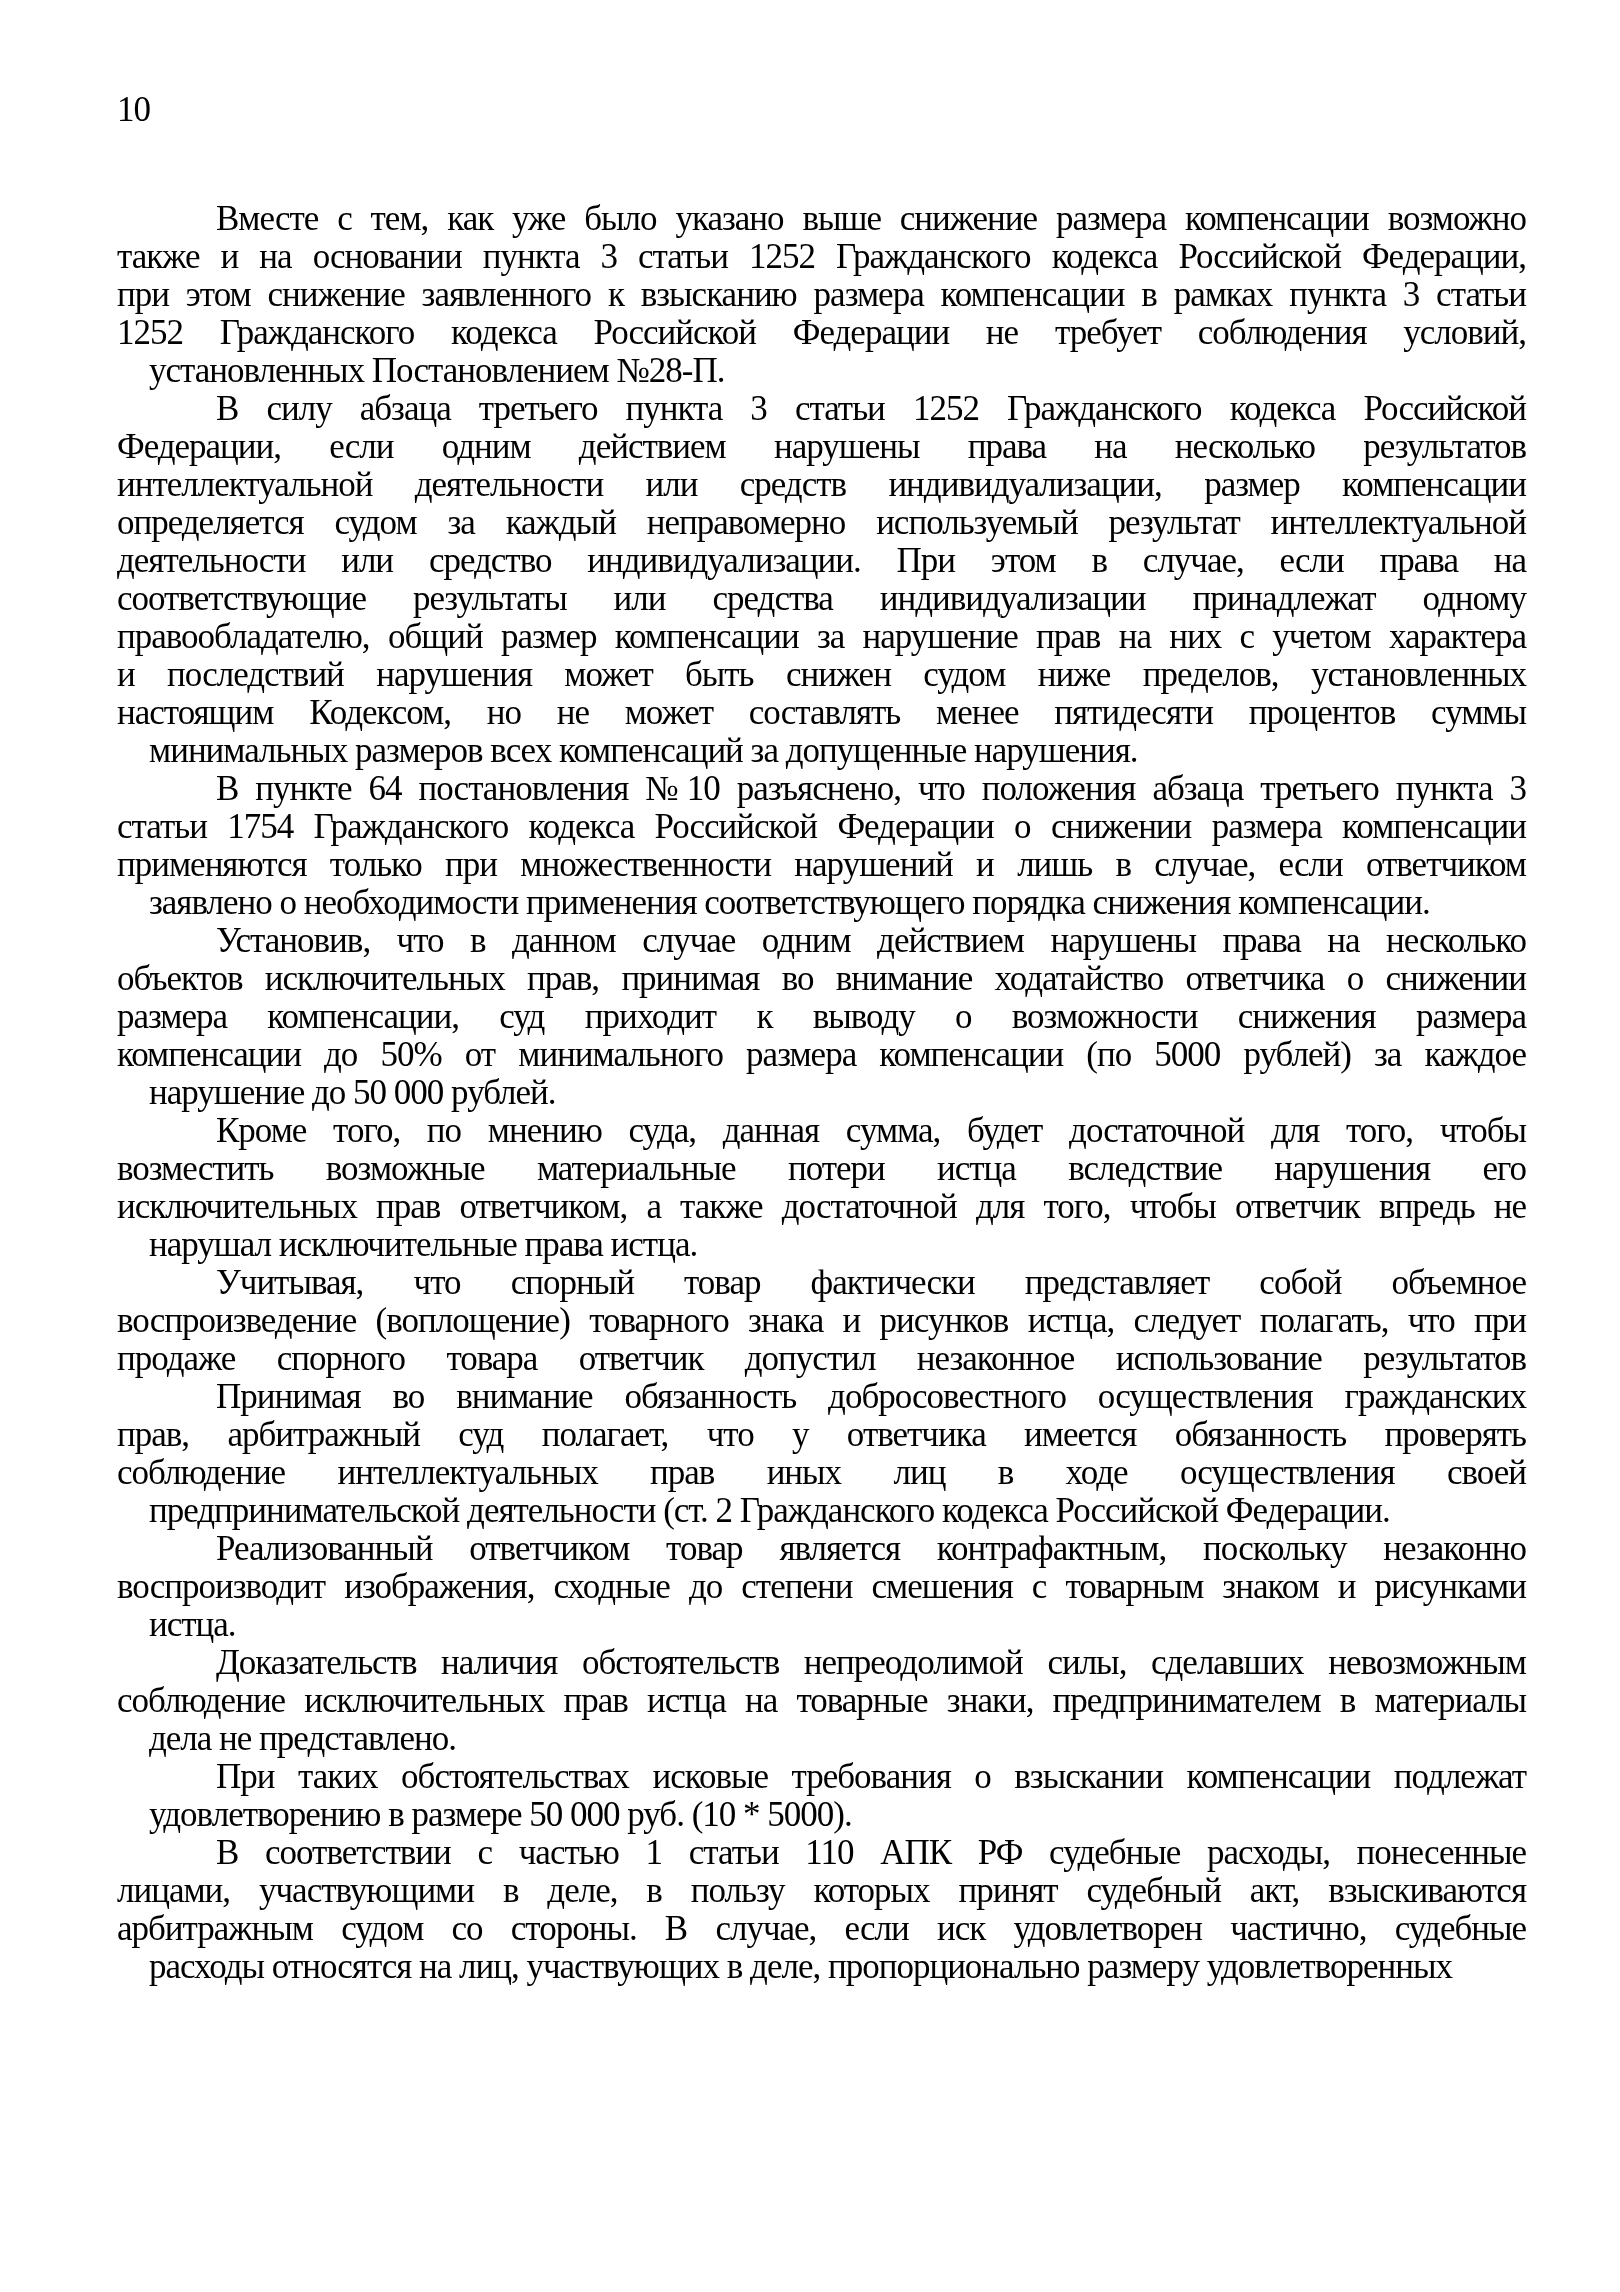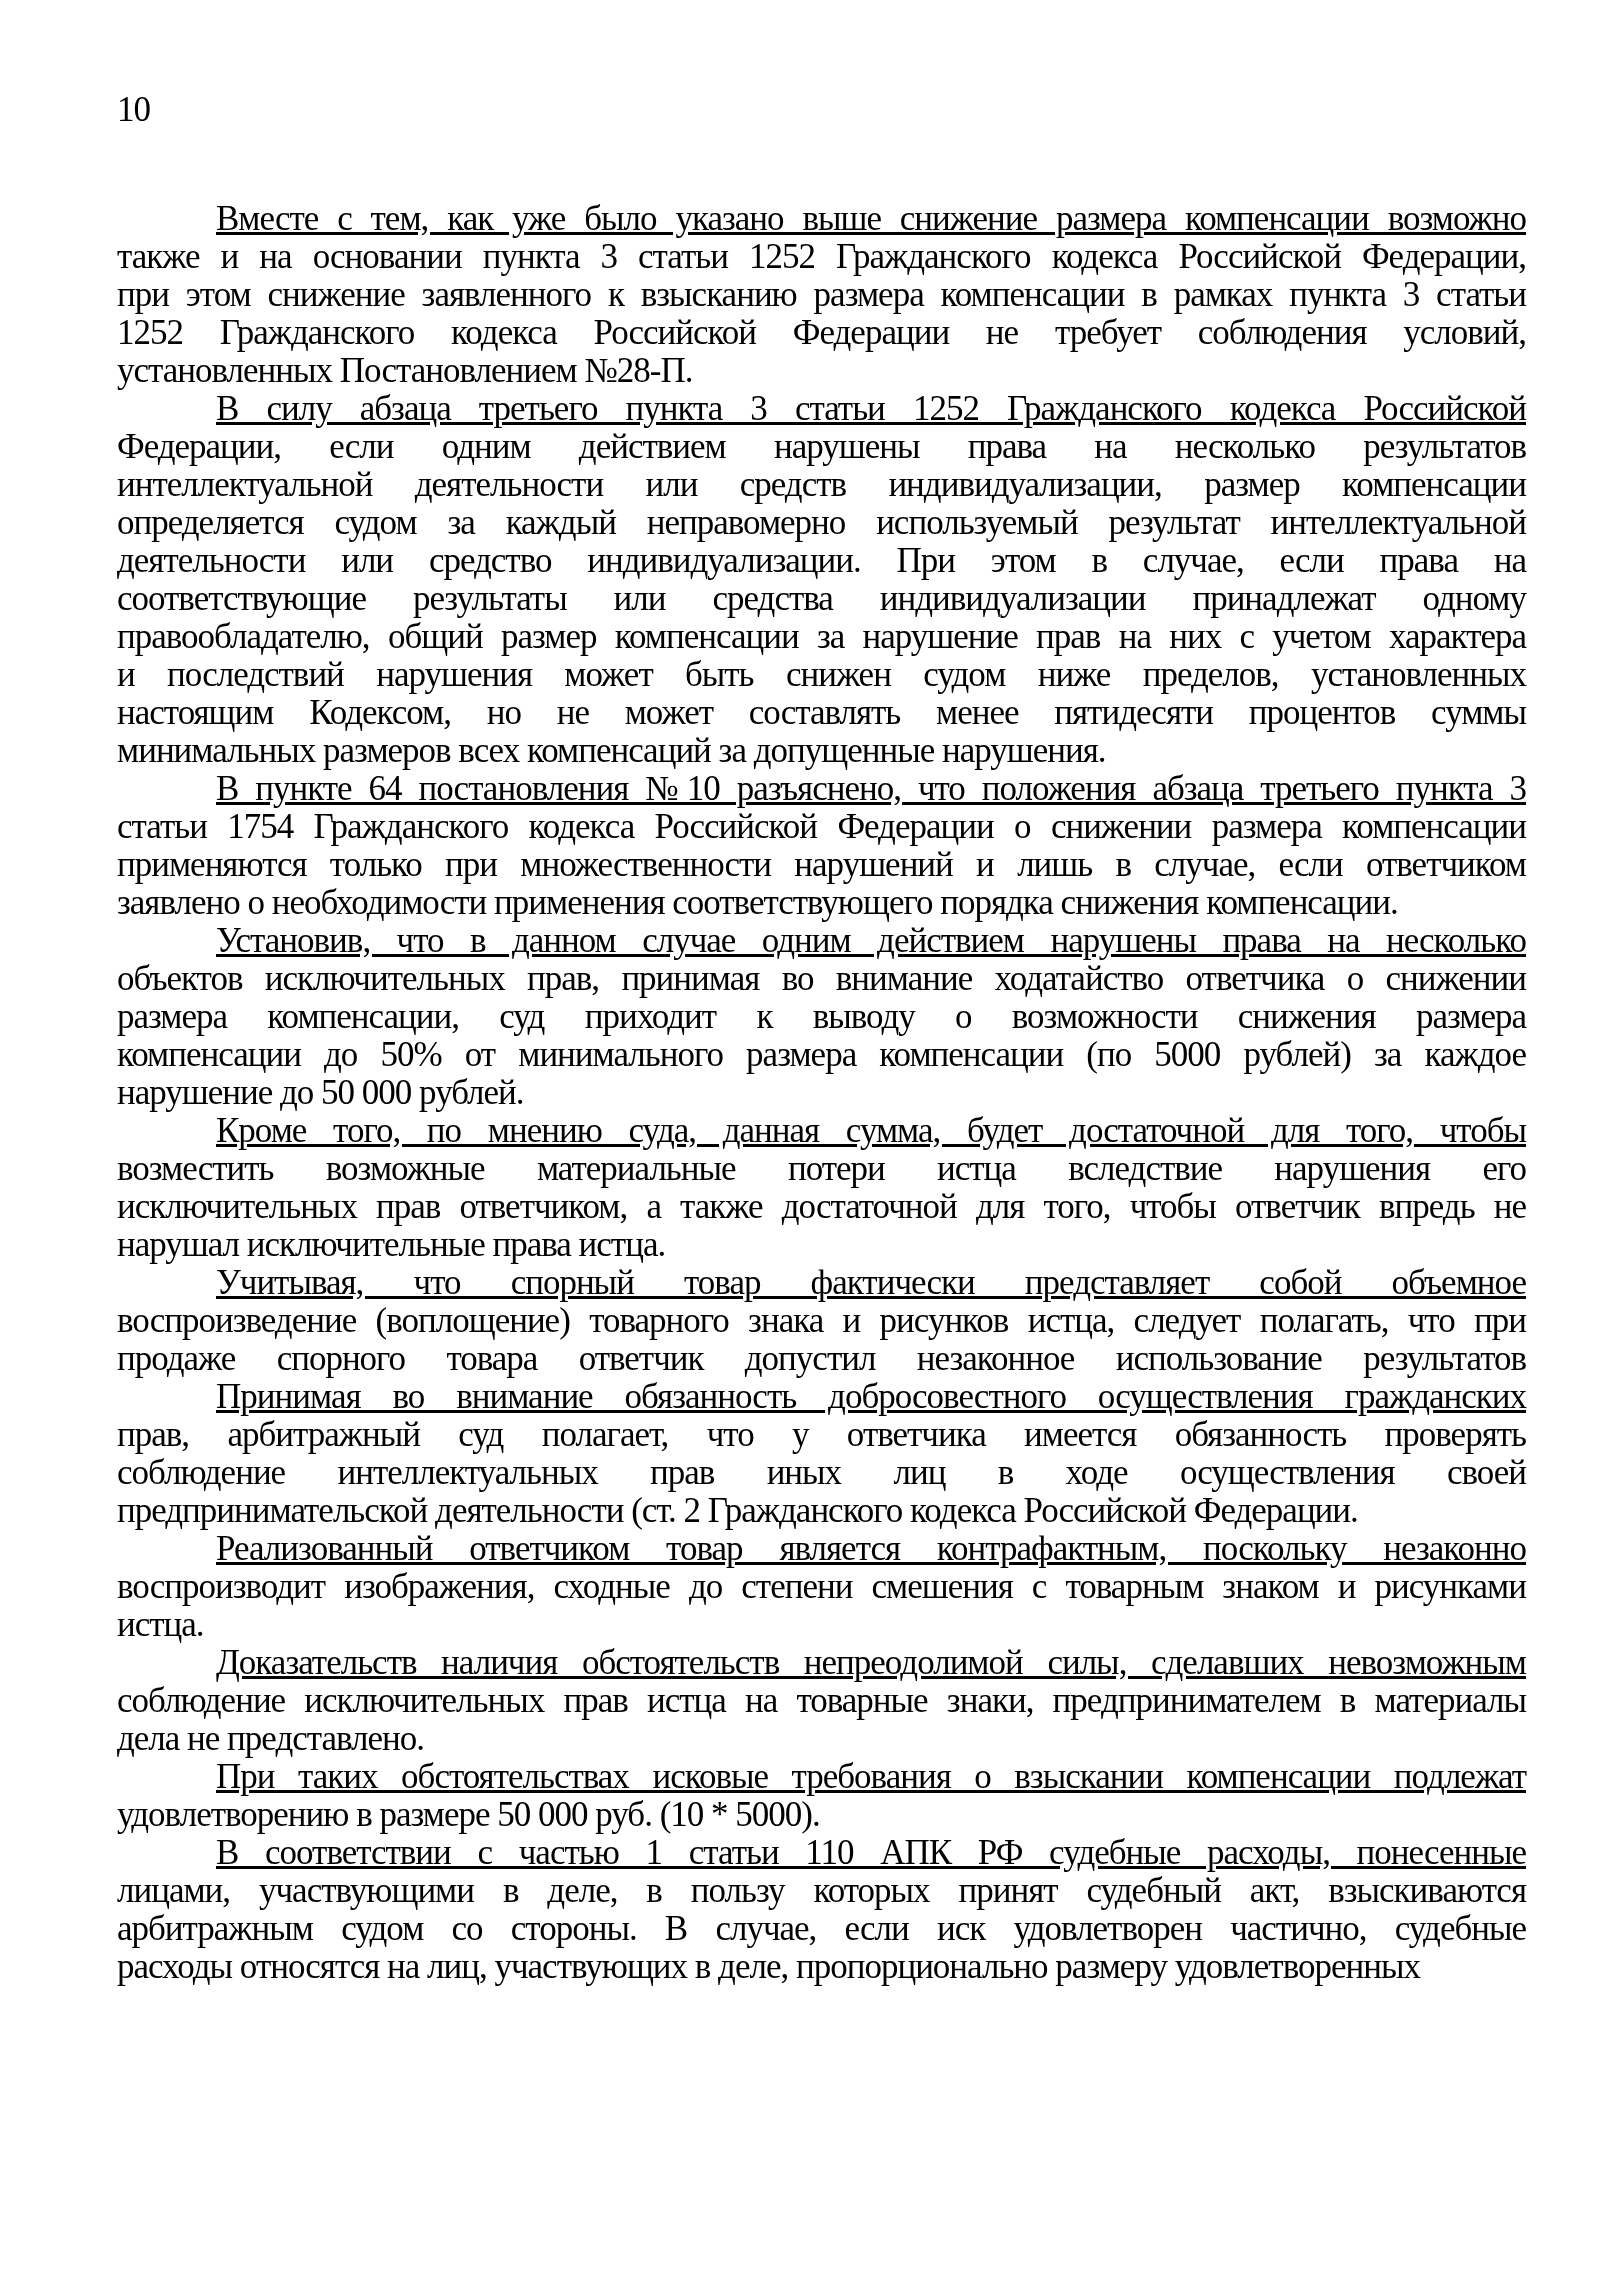--- a/index.html
+++ b/index.html
@@ -39,24 +39,24 @@
   }
   .line {
     text-align: justify;
     text-align-last: justify;
     white-space: normal;
     height: 38px;
     overflow: visible;
   }
   .line.first {
     text-indent: 99px;
-    text-decoration: underline;
   }
   .line.last {
     text-align-last: left;
+    margin-left: 32px;
   }
 </style>
 </head>
 <body>
 
 <div class="page">
   <div class="page-number">10</div>
   <div class="body-text">
       <div class="paragraph">
         <div class="line first">Вместе с тем, как уже было указано выше снижение размера компенсации возможно</div>

